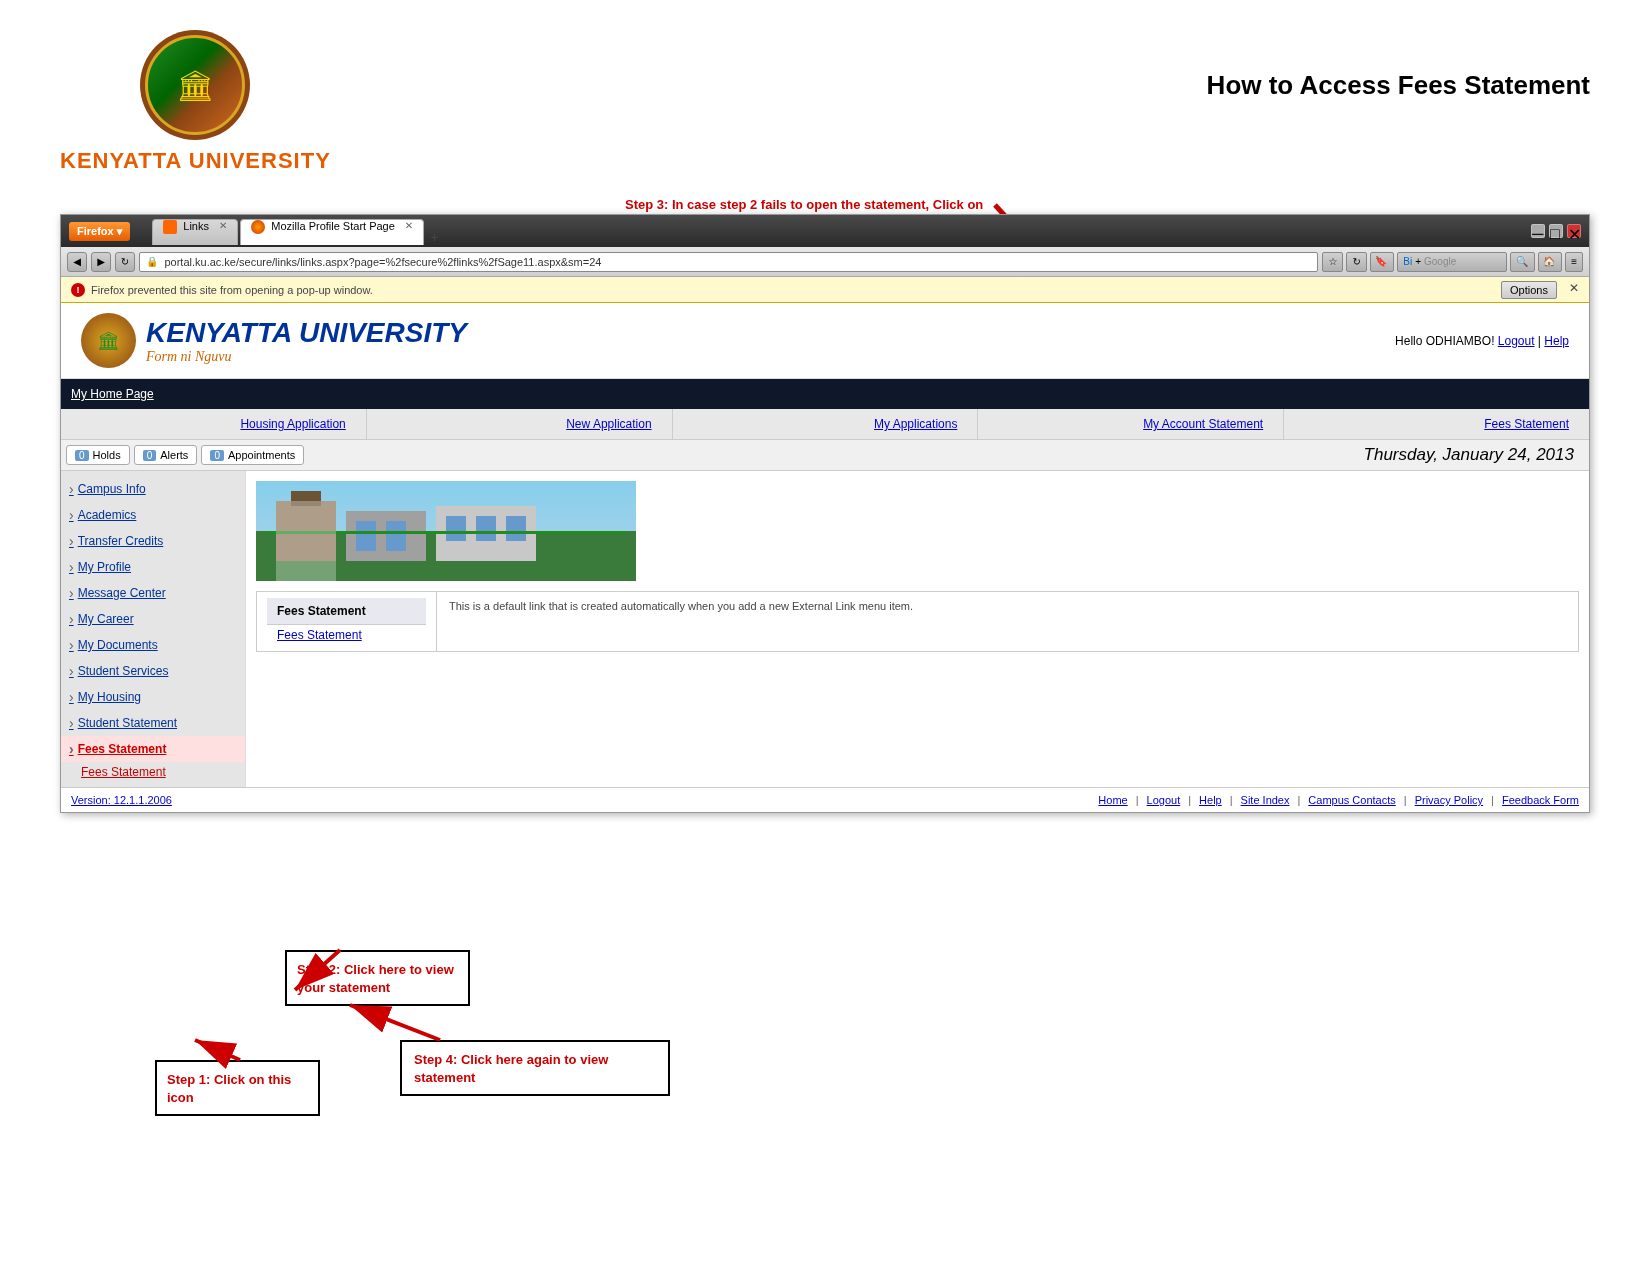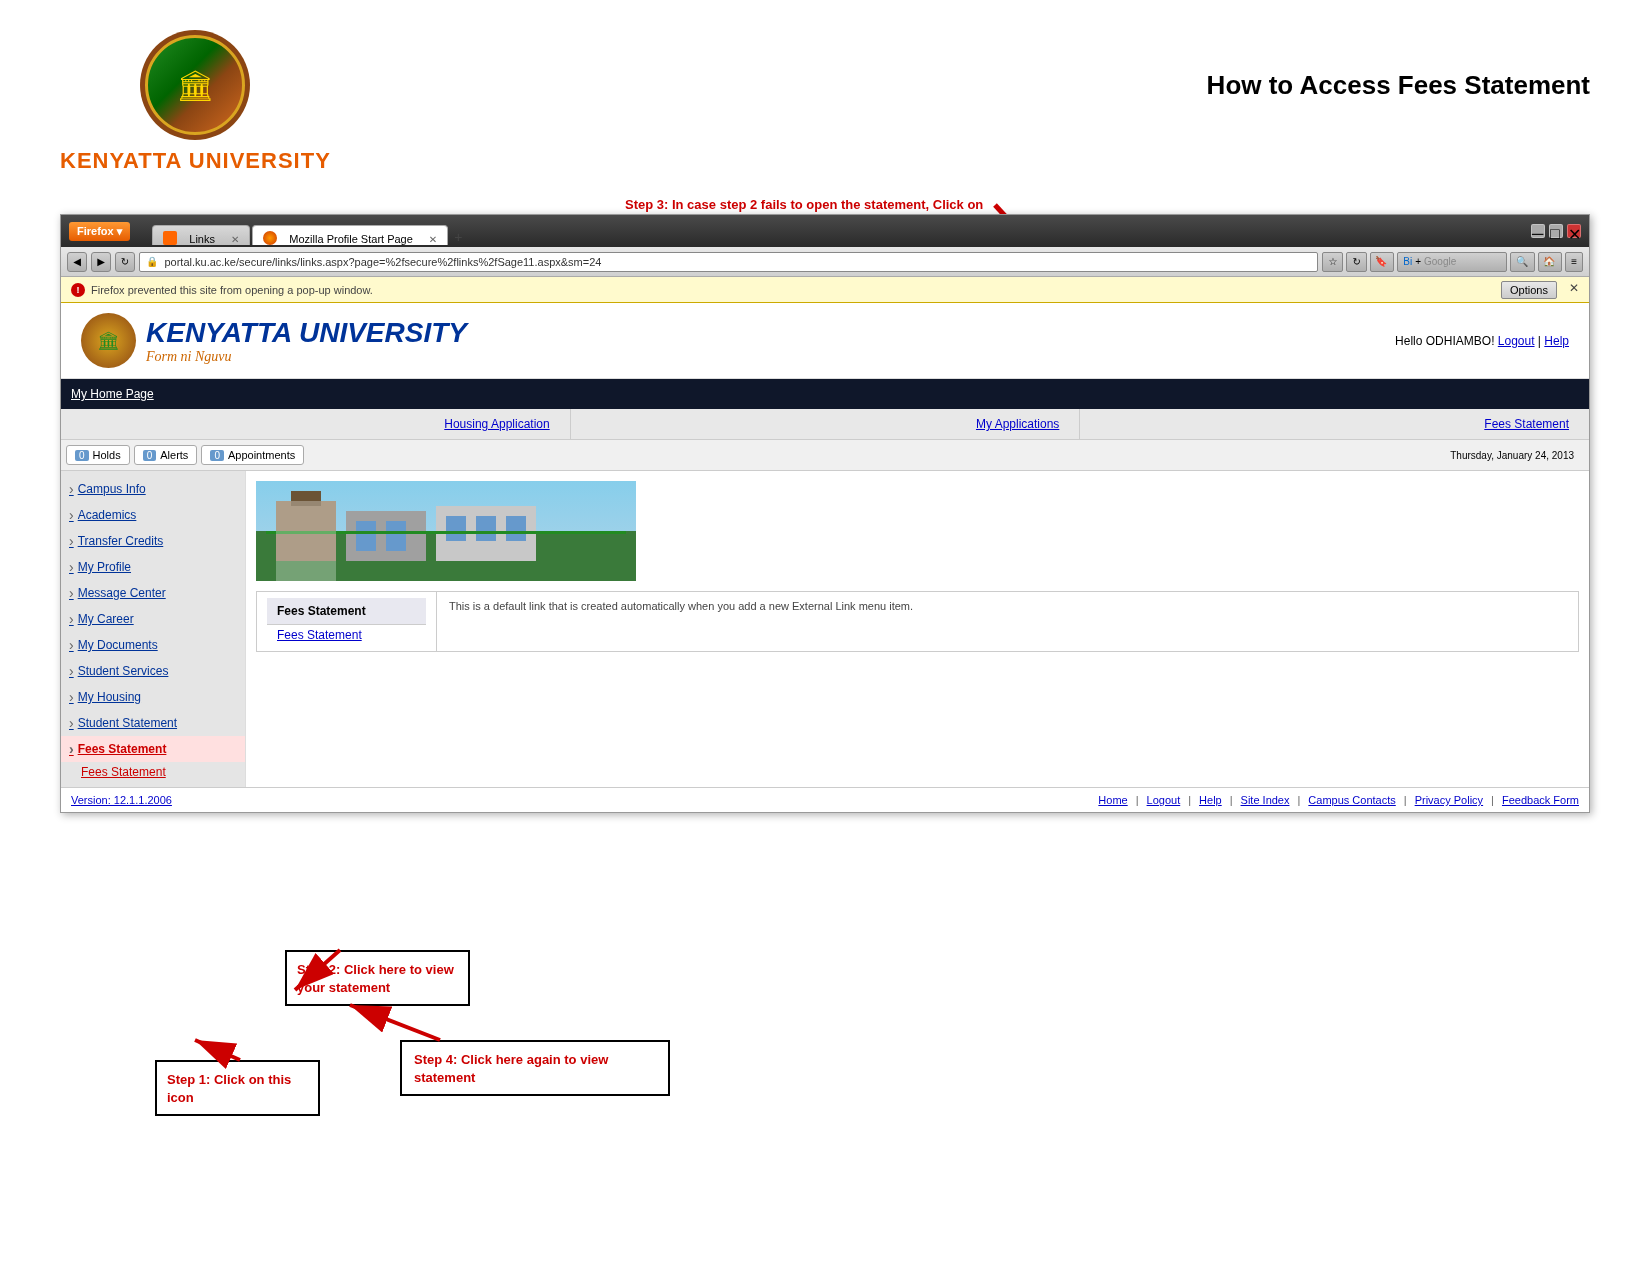--- a/index.html
+++ b/index.html
@@ -18,21 +18,21 @@
     
     .browser-window { margin: 20px 60px; border: 1px solid #999; box-shadow: 2px 2px 8px rgba(0,0,0,0.3); position: relative; }
 
     
     .browser-titlebar { background: linear-gradient(180deg, #4a4a4a 0%, #2a2a2a 100%); height: 32px; display: flex; align-items: center; padding: 0 8px; gap: 6px; }
     .browser-btn { width: 14px; height: 14px; border-radius: 2px; border: 1px solid rgba(255,255,255,0.3); }
     .browser-btn.minimize { background: #aaa; }
     .browser-btn.maximize { background: #aaa; }
     .browser-btn.close { background: #aaa; }
     .browser-tabs { background: linear-gradient(180deg, #c8c8c8 0%, #b0b0b0 100%); height: 28px; display: flex; align-items: flex-end; padding: 0 4px; gap: 2px; border-bottom: 2px solid #4a7abf; }
-    .tab { height: 20px; padding: 0 10px; display: flex; align-items: flex-end; gap: 12px; font-size: 11px; border-radius: 4px 4px 0 0; cursor: pointer; }
+    .tab { height: 26px; padding: 0 10px; display: flex; align-items: flex-start; gap: 6px; font-size: 11px; border-radius: 4px 4px 0 0; cursor: pointer; }
     .tab.active { background: white; border: 1px solid #aaa; border-bottom: none; }
     .tab.inactive { background: linear-gradient(180deg, #d8d8d8 0%, #c0c0c0 100%); border: 1px solid #aaa; border-bottom: none; }
     .tab-icon { width: 14px; height: 14px; background: #ff6600; border-radius: 2px; display: inline-block; }
     .tab-icon.mozilla { background: radial-gradient(circle, #ff9900, #cc3300); border-radius: 50%; }
     .firefox-btn { background: linear-gradient(180deg, #ff9933 0%, #e65c00 100%); color: white; font-size: 11px; font-weight: bold; padding: 3px 8px; border-radius: 3px; border: none; cursor: pointer; margin-right: 4px; }
     .tab-close { font-size: 10px; color: #666; cursor: pointer; margin-left: 4px; }
     .tab-add { font-size: 14px; color: #444; margin-left: 4px; cursor: pointer; }
 
     .browser-navbar { background: linear-gradient(180deg, #e8e8e8 0%, #d0d0d0 100%); height: 30px; display: flex; align-items: center; padding: 0 6px; gap: 4px; border-bottom: 1px solid #aaa; }
     .nav-btn { width: 20px; height: 20px; background: linear-gradient(180deg, #d0d0d0, #b0b0b0); border: 1px solid #888; border-radius: 3px; display: flex; align-items: center; justify-content: center; font-size: 10px; cursor: pointer; }
@@ -60,21 +60,21 @@
     .portal-nav a { color: white; font-size: 12px; text-decoration: underline; cursor: pointer; }
 
     .portal-menu { background: #e8e8e8; border-bottom: 1px solid #ccc; }
     .portal-menu-items { display: flex; justify-content: space-around; }
     .portal-menu-item { padding: 8px 20px; font-size: 12px; color: #0000cc; text-decoration: underline; cursor: pointer; text-align: right; border-right: 1px solid #ccc; flex: 1; }
     .portal-menu-item:last-child { border-right: none; }
 
     .portal-submenu { background: #f0f0f0; border-bottom: 1px solid #ccc; display: flex; align-items: center; justify-content: center; gap: 4px; padding: 5px; }
     .portal-badge { background: white; border: 1px solid #aaa; border-radius: 3px; padding: 3px 8px; font-size: 11px; display: flex; align-items: center; gap: 4px; }
     .badge-count { background: #6699cc; color: white; border-radius: 2px; padding: 0 4px; font-size: 10px; }
-    .portal-date { margin-left: auto; padding-right: 10px; font-size: 10px; }
+    .portal-date { margin-left: auto; padding-right: 10px; font-size: 17px; font-style: italic; }
 
     .portal-body { display: flex; }
     .portal-sidebar { width: 185px; background: #e5e5e5; border-right: 1px solid #ddd; padding: 5px 0; min-height: 300px; }
     .sidebar-item { display: flex; align-items: center; gap: 4px; padding: 5px 8px; font-size: 12px; color: #003399; text-decoration: underline; cursor: pointer; }
     .sidebar-item::before { content: '›'; color: #666; font-size: 14px; }
     .sidebar-item.active { background: #cce0ff; font-weight: bold; }
     .sidebar-item.highlight { color: #cc0000; background: #ffe0e0; }
 
     .portal-main { flex: 1; padding: 10px; }
     .campus-image { width: 380px; height: 100px; background: linear-gradient(135deg, #228B22 0%, #4a7a3a 30%, #87CEEB 70%, #6699cc 100%); margin-bottom: 10px; position: relative; overflow: hidden; }
@@ -202,21 +202,23 @@
       </div>
     </div>
 
     <div class="portal-nav">
       <a>My Home Page</a>
     </div>
 
     <div class="portal-menu">
       <div class="portal-menu-items">
         <div class="portal-menu-item">Housing Application</div>
+        <div class="portal-menu-item">New Application</div>
         <div class="portal-menu-item">My Applications</div>
+        <div class="portal-menu-item">My Account Statement</div>
         <div class="portal-menu-item">Fees Statement</div>
       </div>
     </div>
 
     <div class="portal-submenu">
       <div class="portal-badge">
         <span class="badge-count">0</span>
         <span>Holds</span>
       </div>
       <div class="portal-badge">

